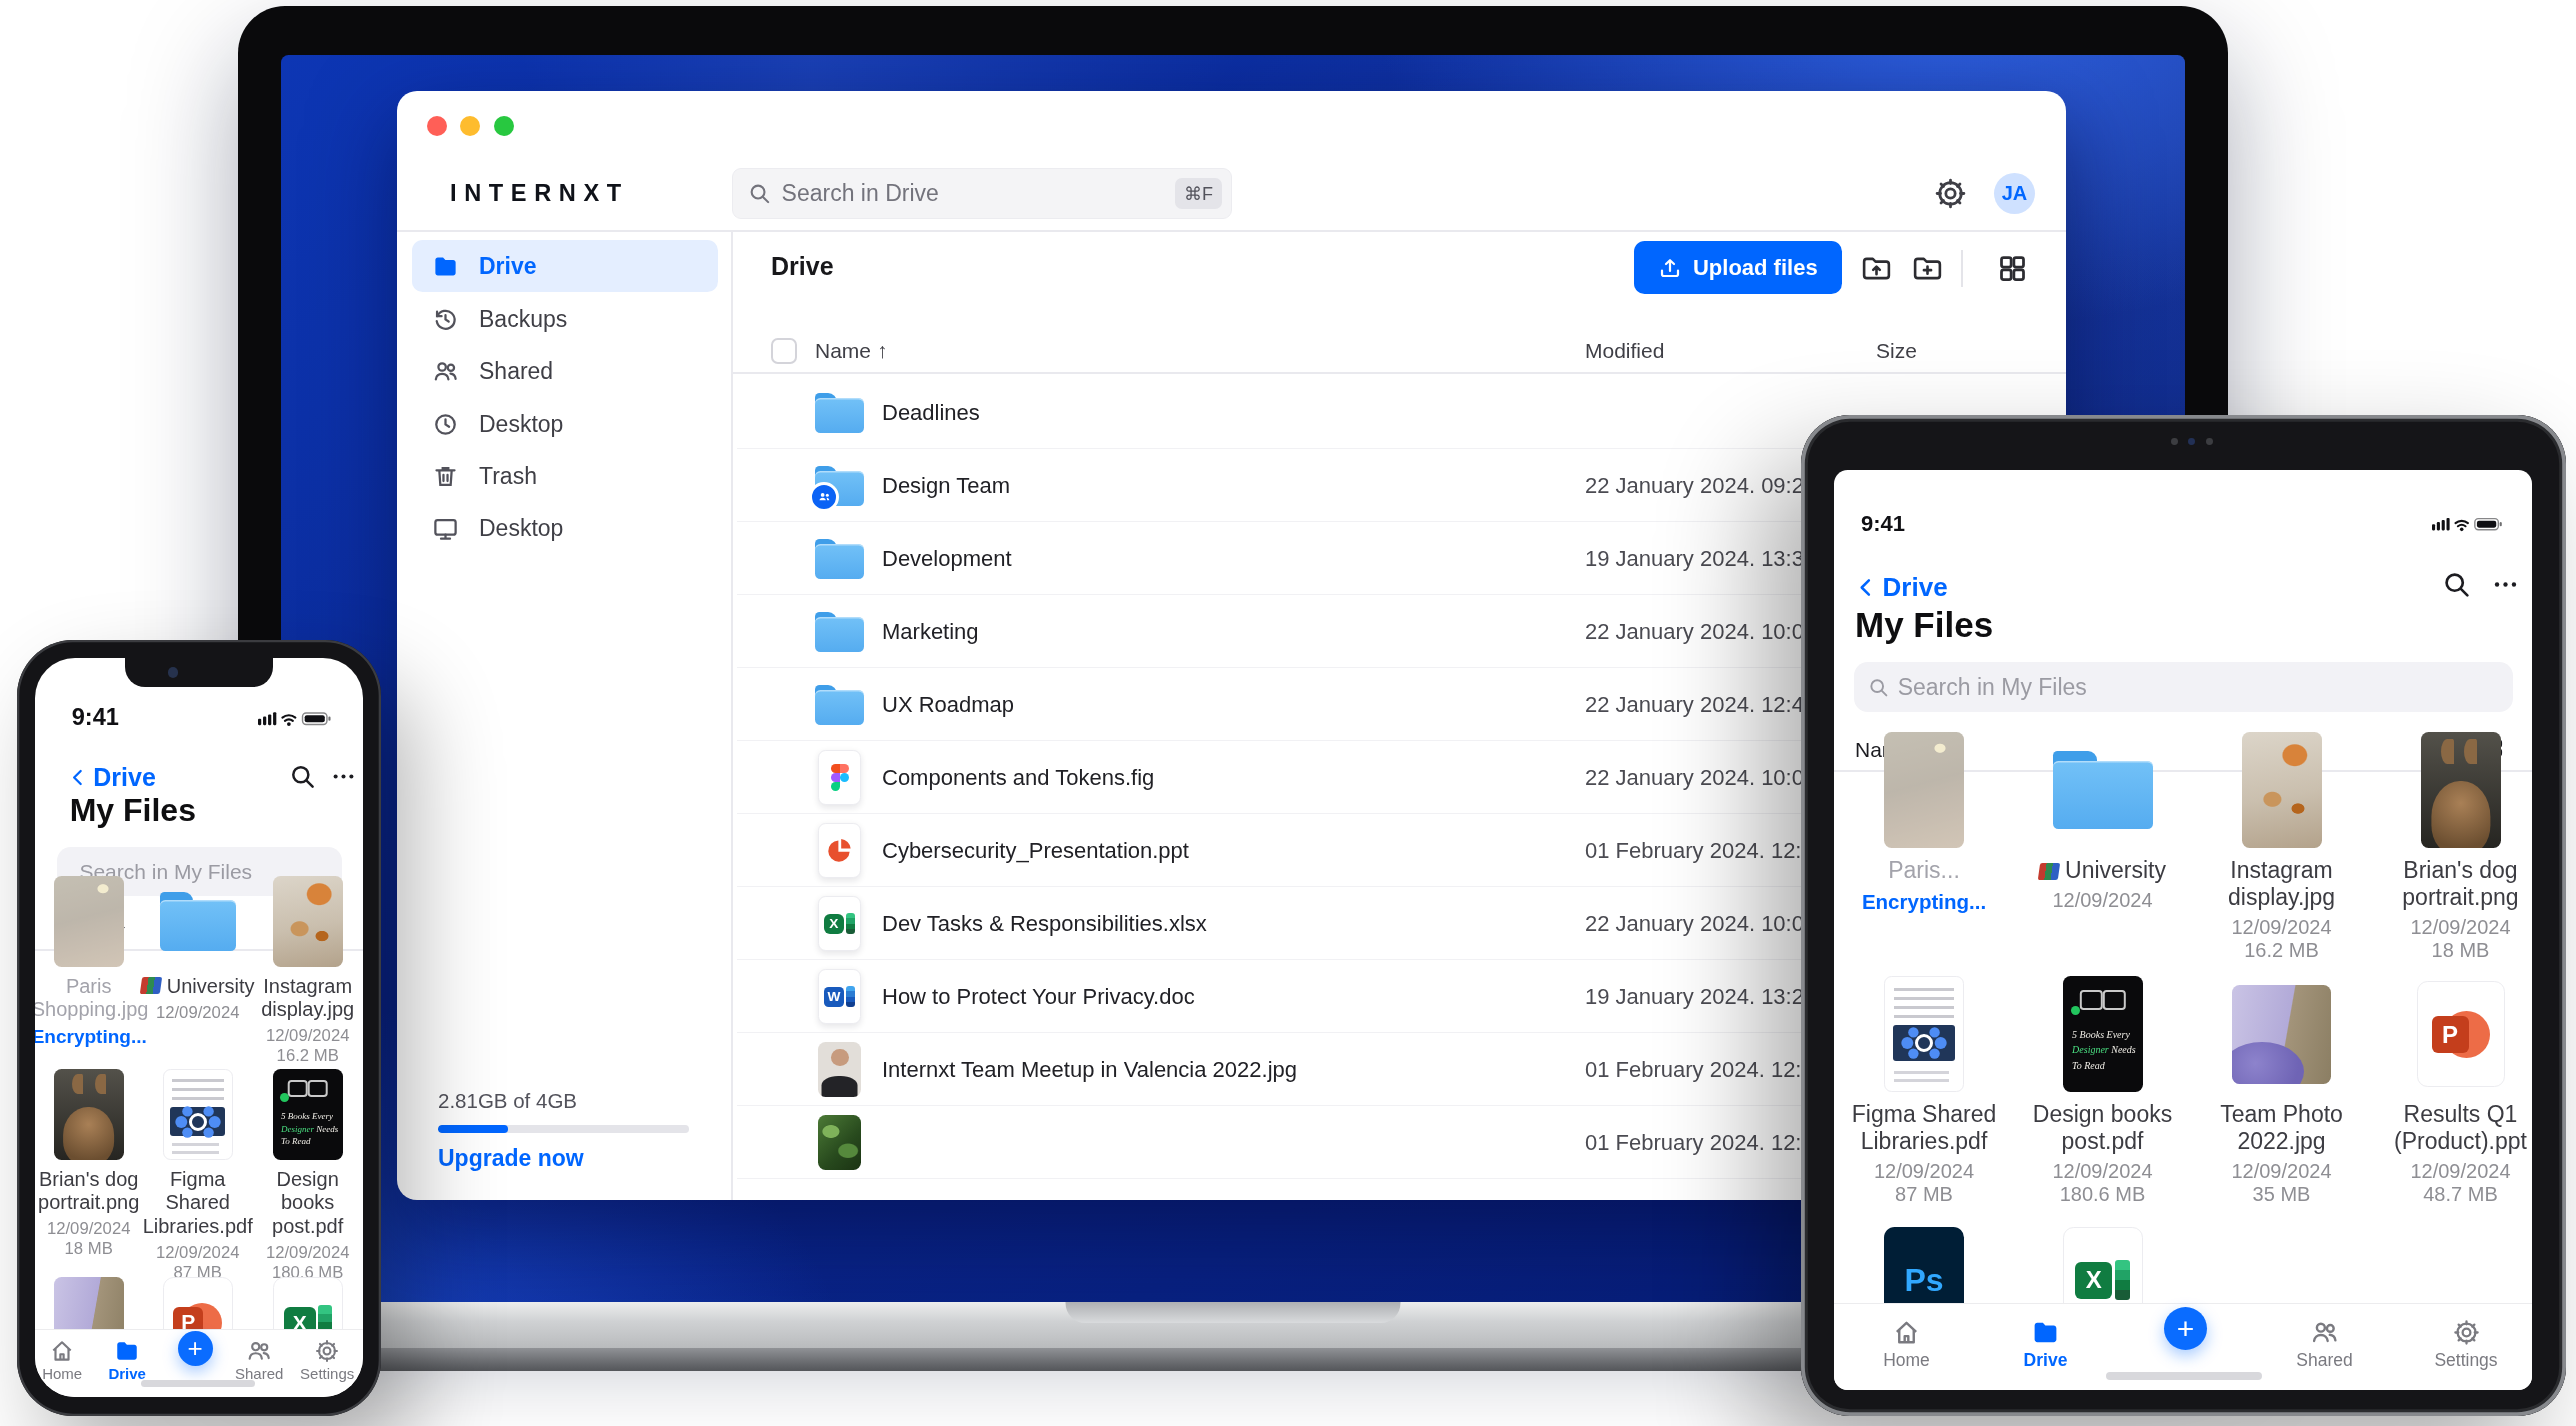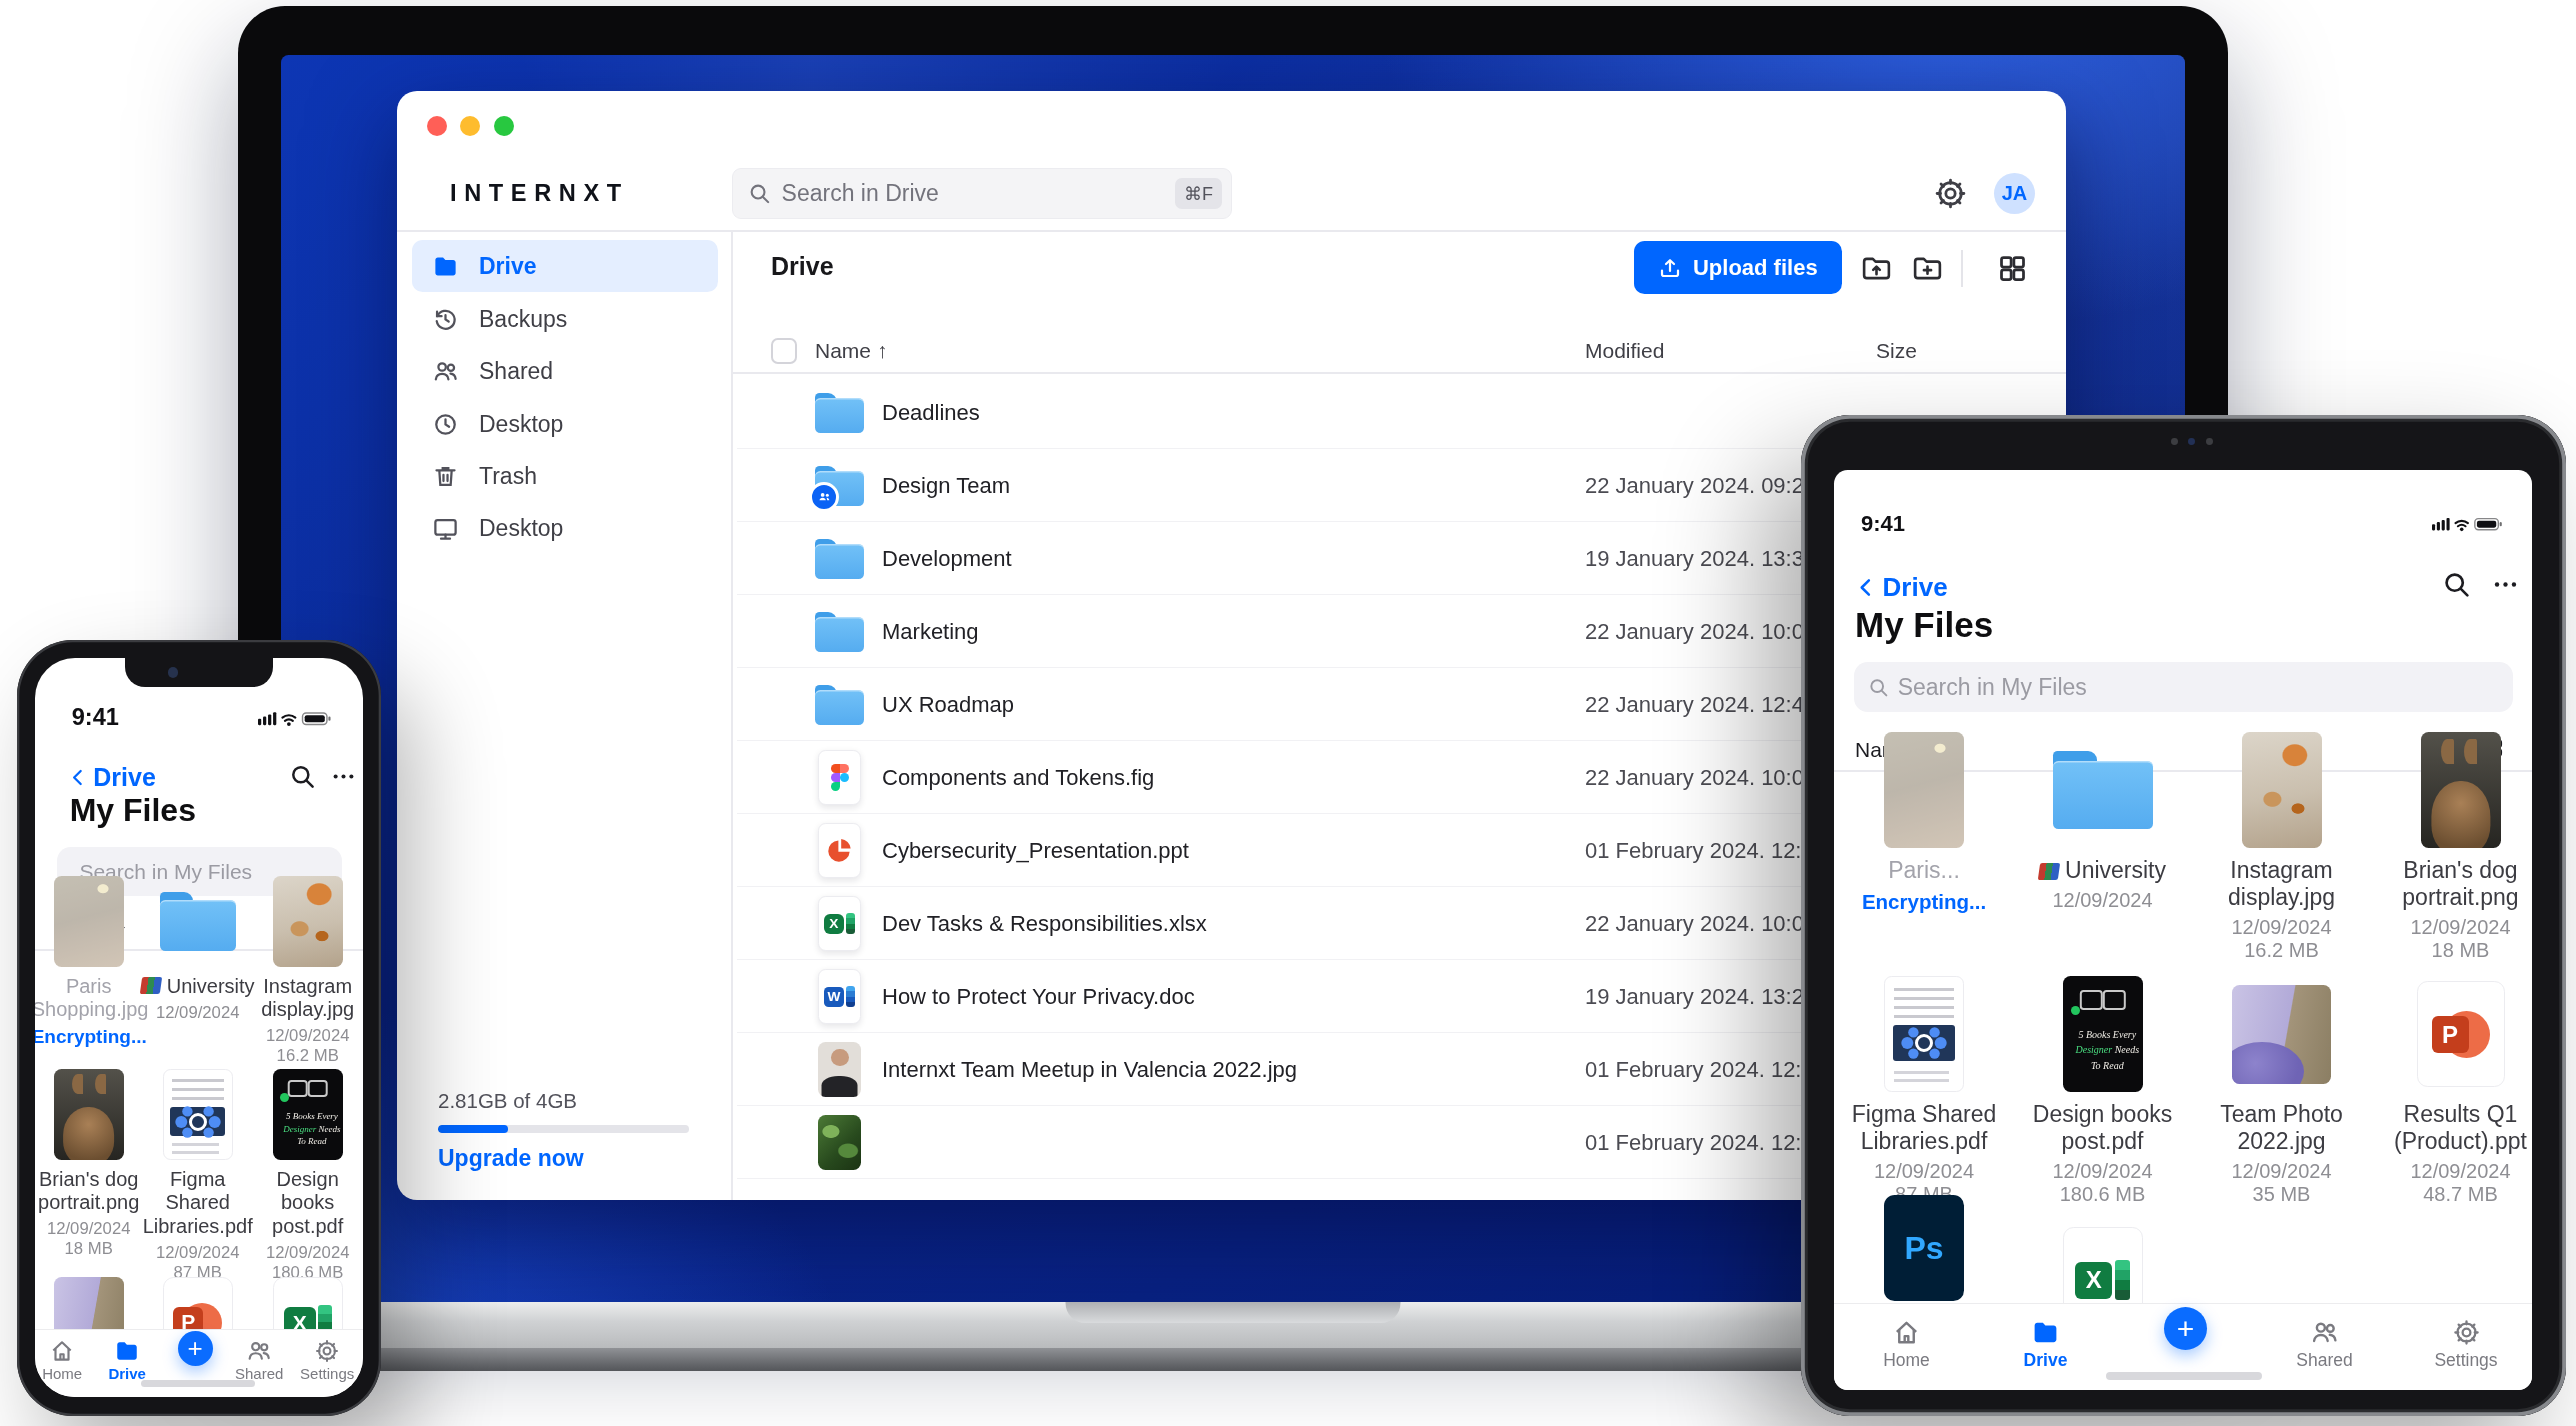--- a/index.html
+++ b/index.html
@@ -105,21 +105,21 @@
 .th-dome::before{content:"";position:absolute;left:-12%;bottom:-18%;width:85%;height:60%;border-radius:50%;background:radial-gradient(circle at 42% 36%,#8d83cc,#6f64b5 70%)}
 .th-figdoc{position:relative;background:#fff;border:1.5px solid #ececf0;overflow:hidden}
 .th-figdoc::before{content:"";position:absolute;left:12%;top:10%;width:76%;height:26%;background:repeating-linear-gradient(180deg,#c9c9cf 0 3px,transparent 3px 9px)}
 .th-figdoc .blk{position:absolute;left:10%;top:42%;width:80%;height:32%;background:#203659;border-radius:3px;display:flex;align-items:center;justify-content:center}
 .th-figdoc .blk::before{content:"";width:12px;height:12px;border:3px solid #fff;border-radius:50%;box-shadow:-16.7px 0 0 -3px #4e8df5,16.7px 0 0 -3px #4e8df5,-10.6px -10.6px 0 -3.8px #4e8df5,10.6px -10.6px 0 -3.8px #4e8df5,-10.6px 10.6px 0 -3.8px #4e8df5,10.6px 10.6px 0 -3.8px #4e8df5}
 .th-figdoc::after{content:"";position:absolute;left:12%;bottom:6%;width:70%;height:12%;background:repeating-linear-gradient(180deg,#d4d4da 0 3px,transparent 3px 8.4px)}
 .th-books{position:relative;background:#0a0a0c;color:#f0ede6;overflow:hidden}
 .th-books .glasses{position:absolute;top:12%;left:50%;transform:translateX(-50%);width:58%;height:14%;display:flex;justify-content:space-between}
 .th-books .glasses::before,.th-books .glasses::after{content:"";width:44%;height:100%;border:2.3px solid #c9c9c9;border-radius:3.8px}
 .th-books .dot{position:absolute;left:10%;top:26%;width:9px;height:9px;border-radius:50%;background:#22c55e}
-.th-books .t{position:absolute;left:0;right:0;font-family:"Liberation Serif",serif;font-style:italic;text-align:center;padding-left:12%}
+.th-books .t{position:absolute;left:0;right:0;font-family:"Liberation Serif",serif;font-style:italic;text-align:left;padding-left:12%}
 .th-books .g{color:#4ade80}
 .tile-g{background:#fff;border:1.5px solid #ececf0;border-radius:10.6px;display:flex;align-items:center;justify-content:center}
 .ps-tile{background:#001e36;border-radius:10.6px;display:flex;align-items:center;justify-content:center;color:#31a8ff;font-weight:bold}
 .ppt-logo{position:relative}
 .ppt-logo .cir{position:absolute;border-radius:50%;background:#ed6c47}
 .ppt-logo .p{position:absolute;display:flex;align-items:center;justify-content:center;background:#c43e1c;color:#fff;font-weight:bold;border-radius:6px}
 .xl-logo{display:flex;align-items:center;gap:2.3px}
 .xl-logo .x{display:flex;align-items:center;justify-content:center;background:#107c41;color:#fff;font-weight:bold;border-radius:6px}
 .xl-logo .sheet{background:linear-gradient(180deg,#33c481 0 25%,#21a366 25% 50%,#107c41 50% 75%,#185c37 75% 100%);border-radius:3px}
 
@@ -717,21 +717,21 @@
                 <div class="cir" style="right:0;top:6px;width:47px;height:47px"></div>
                 <div class="p" style="left:0;top:11.4px;width:37px;height:37px;font-size:24px">P</div>
               </div>
         </div>
           </div>
         <div class="gname" style="font-size:23px;line-height:27px;margin-top:9px">Results Q1 (Product).ppt</div>
         <div class="gmeta" style="font-size:20px;margin-top:4.6px">12/09/2024</div>
         <div class="gmeta" style="font-size:20px">48.7 MB</div>
       </div>
 
-      <div class="gitem" style="left:17.5px;top:725px;width:145px">
+      <div class="gitem" style="left:17.5px;top:757px;width:145px">
           <div class="thw" style="height:106px">
             <div class="ps-tile" style="width:80px;height:106px;font-size:32px">
               <span>Ps</span>
             </div>
           </div>
         </div>
       <div class="gitem" style="left:196px;top:757px;width:145px">
           <div class="thw" style="height:106px">
             <div class="tile-g" style="width:80px;height:106px">
         <div class="xl-logo">

